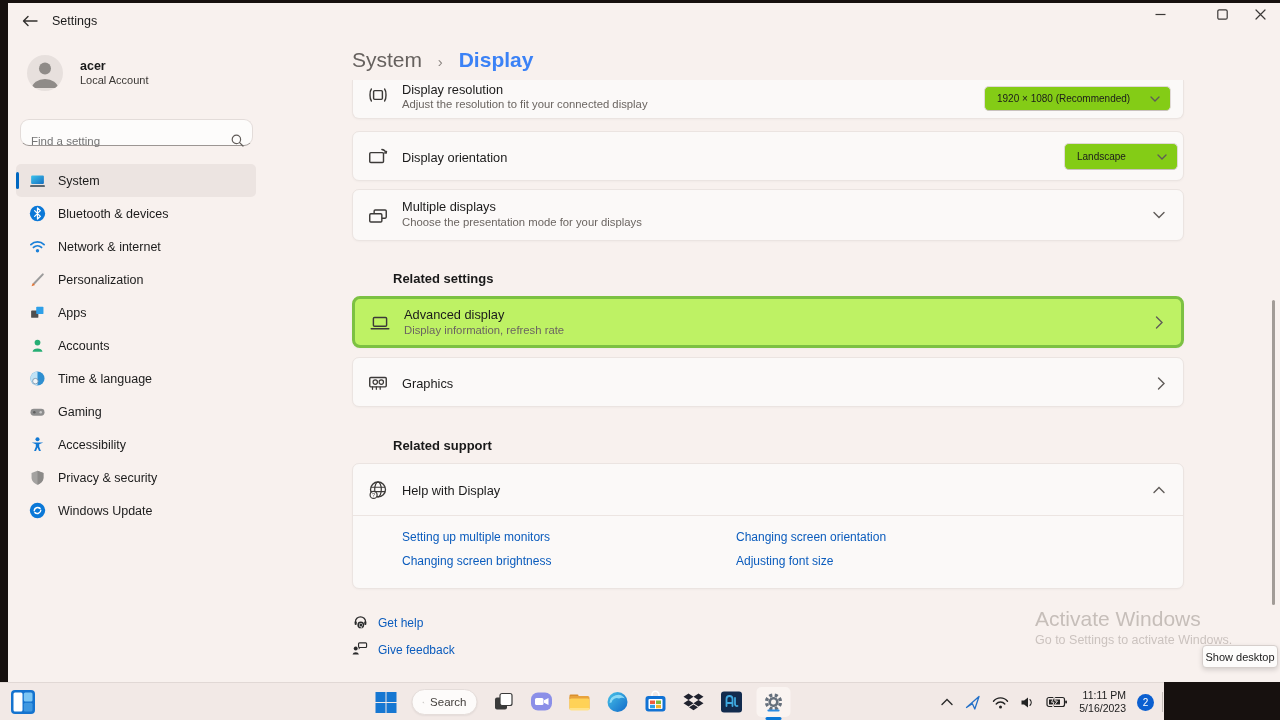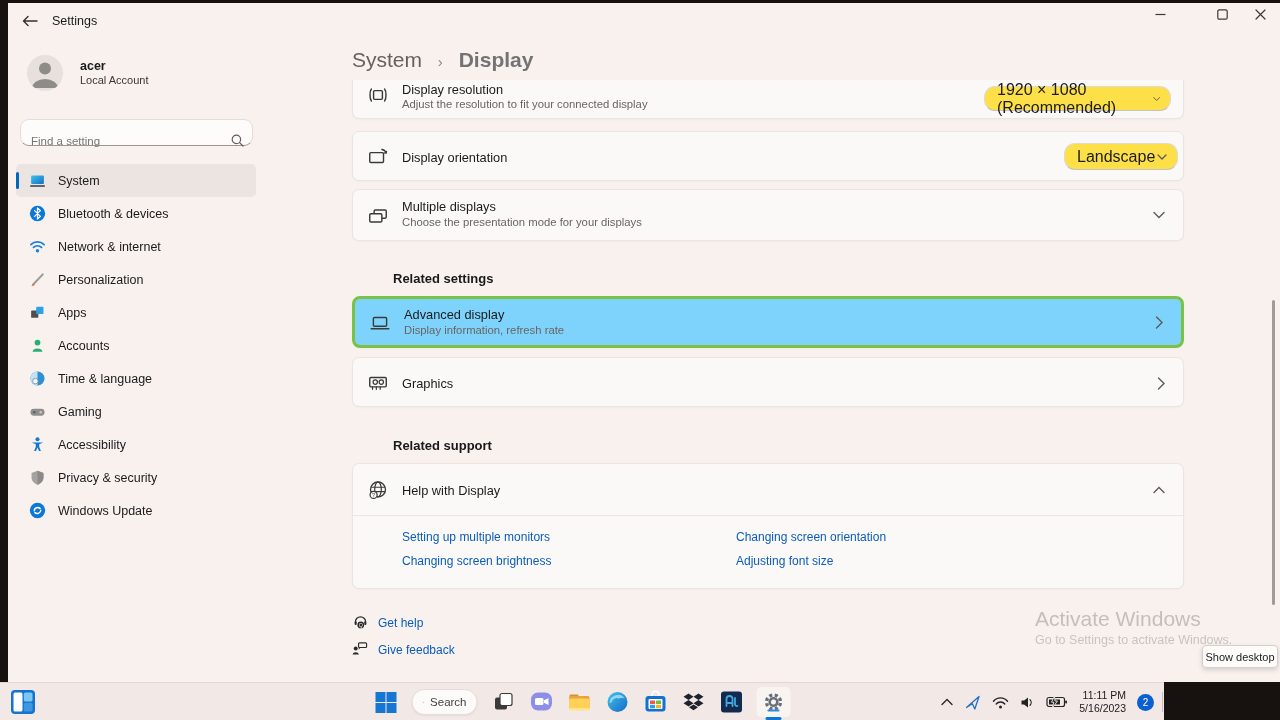--- a/index.html
+++ b/index.html
@@ -24,36 +24,36 @@
   .nav-item { position:relative; height:33px; display:flex; align-items:center; padding-left:13px; border-radius:5px; cursor:pointer; }
   .nav-item .ni-label { margin-left:12px; font-size:12.5px; }
   .nav-item.selected { background:#ece4e1; }
   .nav-item.selected::before { content:""; position:absolute; left:0; top:8px; width:3px; height:17px; border-radius:2px; background:#0067c0; }
   .ni-icon { width:17px; height:17px; flex:0 0 17px; }
 
   
   #breadcrumb { left:352px; top:48px; font-size:21px; }
   #bc-parent { color:#66615e; }
   #bc-sep { color:#8d8783; font-size:15px; margin:0 10px; }
-  #bc-current { color:#737373; font-weight:600; }
+  #bc-current { color:#3b82f6; font-weight:600; }
 
   .card { position:absolute; left:352px; width:832px; background:#fbf9f8; border:1px solid #ebe4e1; border-radius:7px; box-shadow:0 1px 2px rgba(0,0,0,0.03); }
   #card-resolution { top:80px; height:39px; border-top:none; border-radius:0 0 7px 7px; overflow:hidden; }
   #card-orientation { top:131px; height:50px; }
   #card-multidisp { top:189px; height:52px; }
-  #card-advanced { top:296px; height:52px; border:3px solid #7cc142; border-radius:8px; background:#7dd3fc; }
+  #card-advanced { top:296px; height:52px; border:3px solid #7cc142; border-radius:8px; background:#bef264; }
   #card-graphics { top:357px; height:50px; }
   #card-help { top:463px; height:126px; }
 
   .row-icon { position:absolute; left:14px; width:22px; height:22px; }
   .row-title { position:absolute; left:49px; font-size:12.8px; color:#1b1b1b; }
   .row-sub { position:absolute; left:49px; font-size:11.3px; color:#6b6561; }
   .chev { position:absolute; }
 
-  .dropdown { position:absolute; background:#fde047; border:1px solid #e0d9d6; border-bottom-color:#c9c2bf; border-radius:11px; display:flex; align-items:center; justify-content:space-between; padding:0 10px 0 12px; font-size:16px; color:#1b1b1b; cursor:pointer; }
+  .dropdown { position:absolute; background:#84cc16; border:1px solid #e0d9d6; border-bottom-color:#c9c2bf; border-radius:5px; display:flex; align-items:center; justify-content:space-between; padding:0 10px 0 12px; font-size:10px; color:#1b1b1b; cursor:pointer; }
   #dd-resolution { left:631px; top:6px; width:187px; height:25px; }
   #dd-orientation { left:711px; top:11px; width:114px; height:27px; }
 
   .sec-heading { position:absolute; left:353px; font-size:13px; font-weight:600; color:#191919;padding-left:40px; }
   #hd-settings { top:271px; } #hd-support { top:438px; }
 
   #help-divider { position:absolute; left:0; top:51px; width:100%; height:1px; background:#ece5e2; }
   #help-links { position:absolute; left:49px; top:66px; display:grid; grid-template-columns:334px auto; row-gap:10px; }
   .help-link { font-size:12px; color:#0b5cbd; cursor:pointer; }
 

